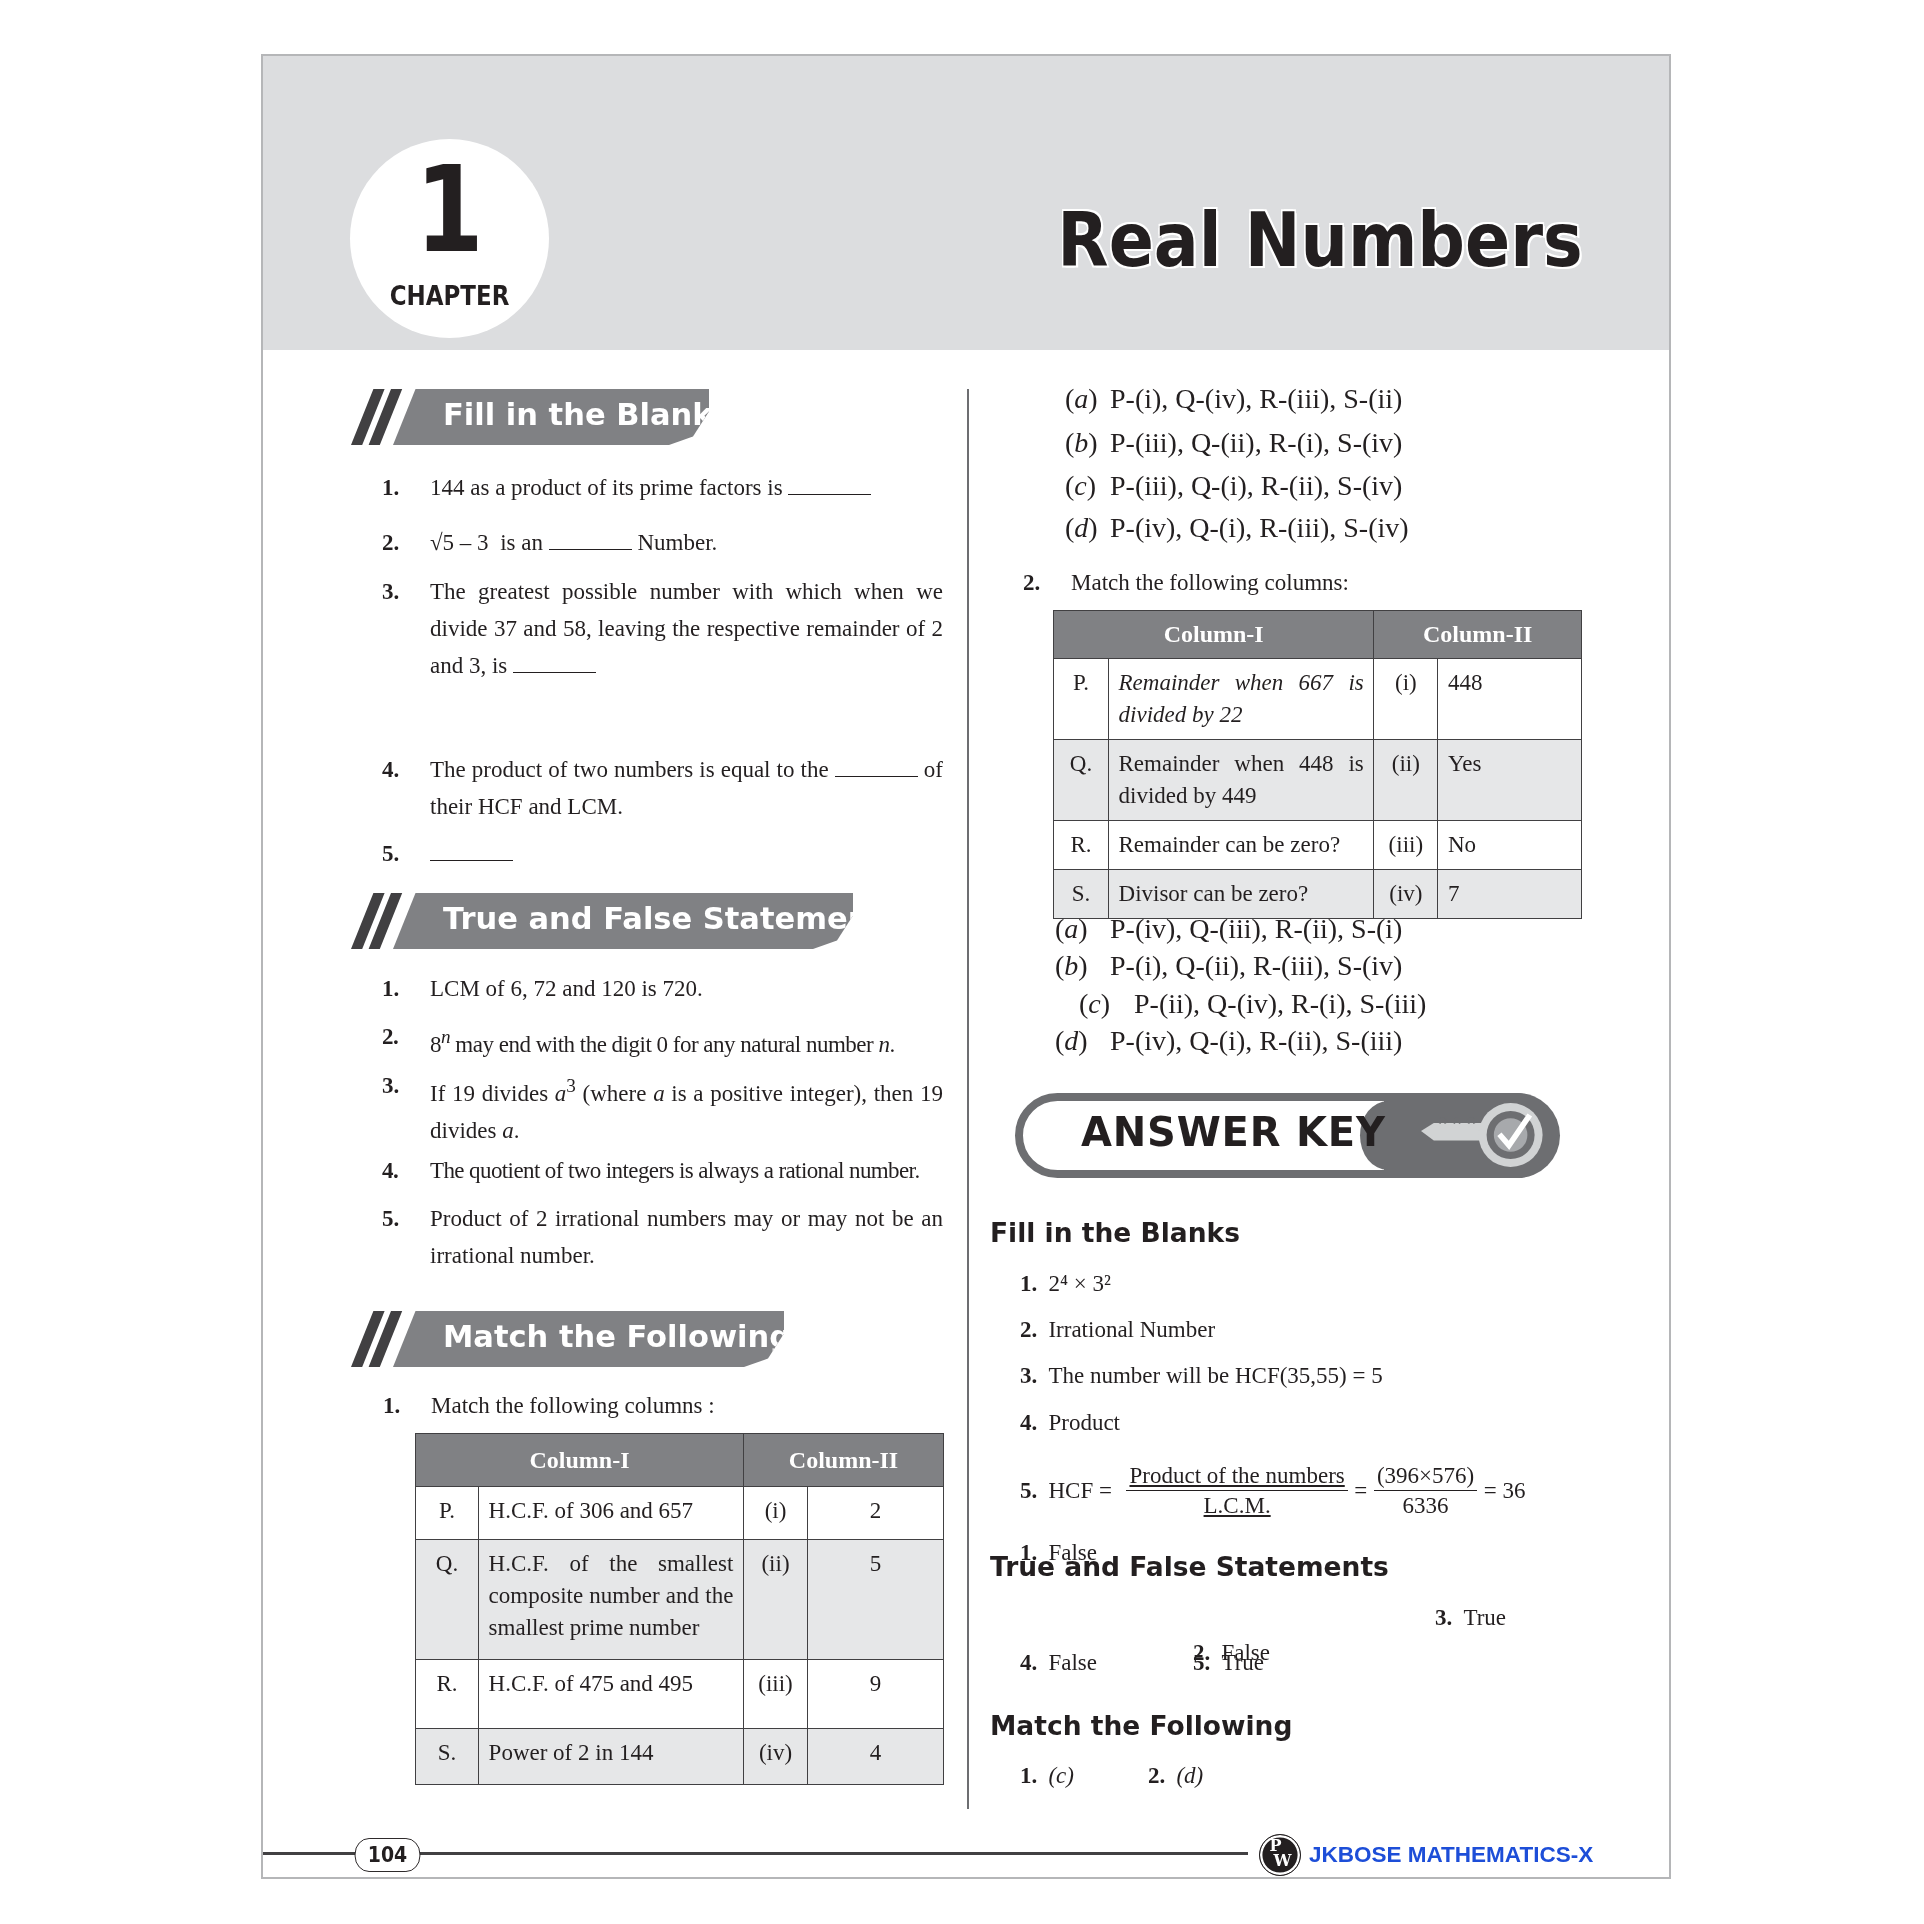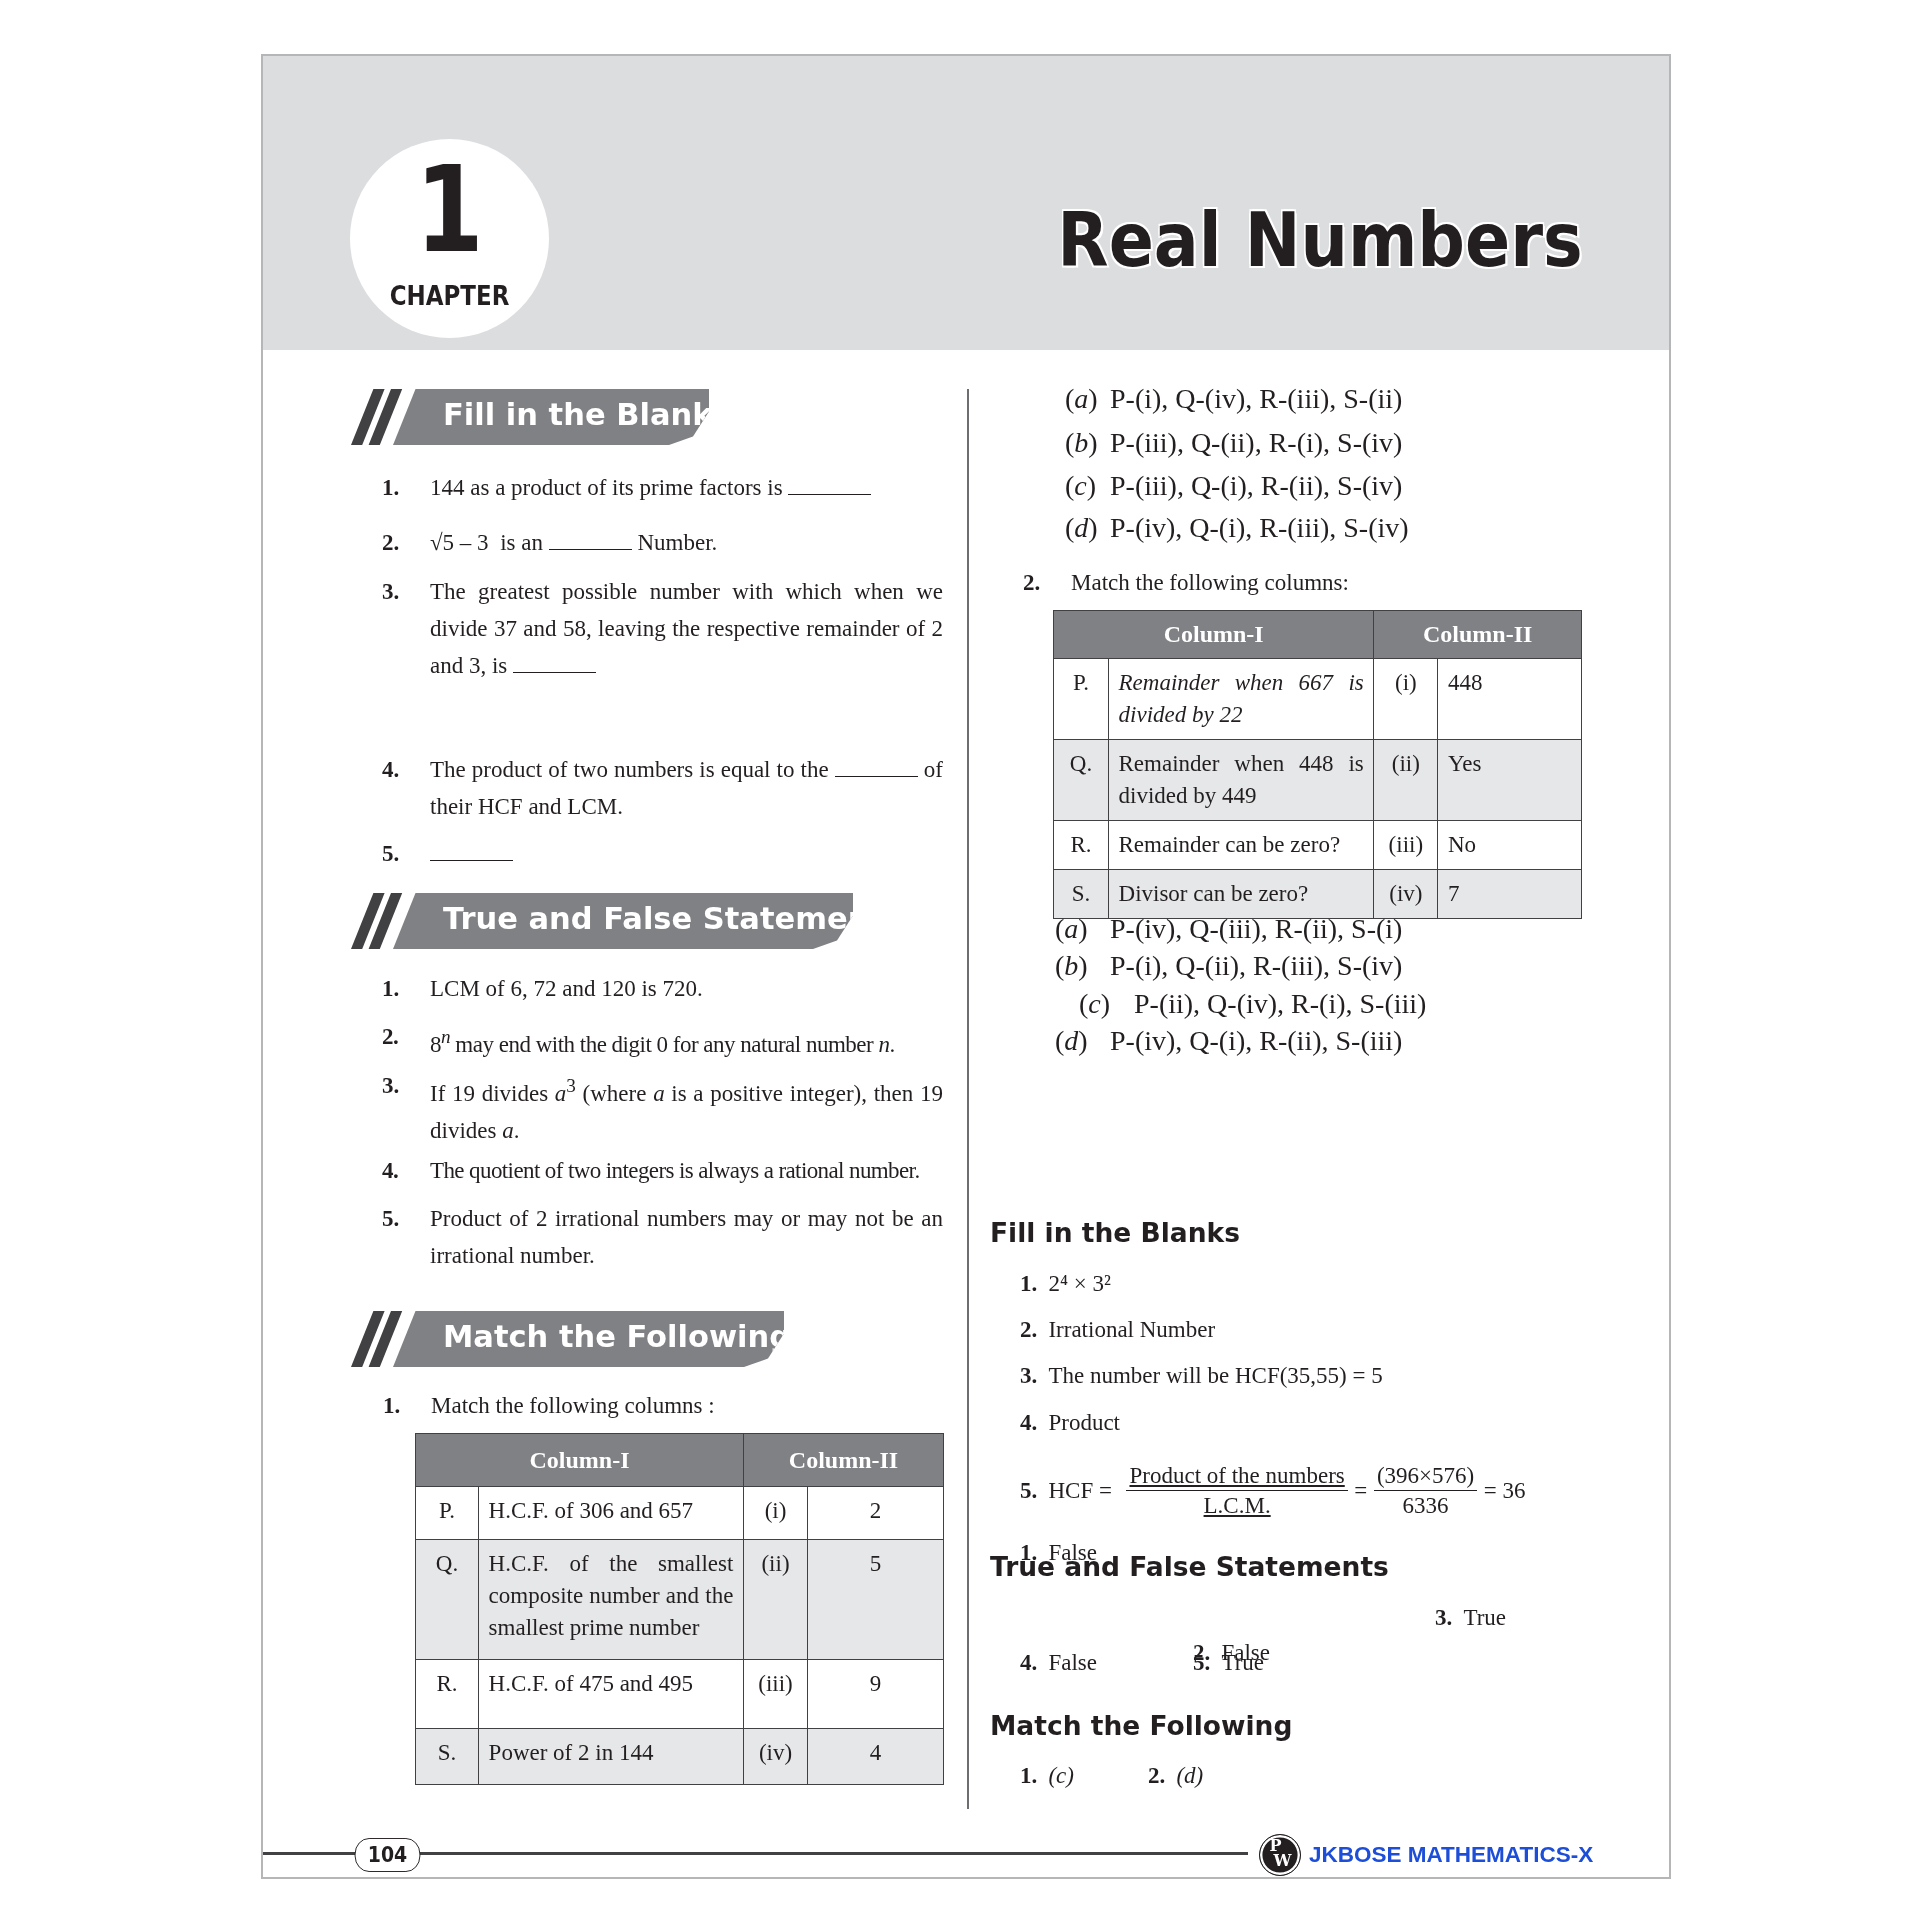--- a/index.html
+++ b/index.html
@@ -269,20 +269,33 @@
   <div class="opt" style="left:792px; top:894px;">
     <span class="lbl" style="width:55px;">(<i>b</i>)</span><span>P-(i), Q-(ii), R-(iii), S-(iv)</span>
   </div>
   <div class="opt" style="left:800px; top:932px;margin-left:16px;">
     <span class="lbl" style="width:55px;">(<i>c</i>)</span><span>P-(ii), Q-(iv), R-(i), S-(iii)</span>
   </div>
   <div class="opt" style="left:792px; top:969px;">
     <span class="lbl" style="width:55px;">(<i>d</i>)</span><span>P-(iv), Q-(i), R-(ii), S-(iii)</span>
   </div>
 
+  <div class="answer-key" style="left:752px; top:1037px;">
+    <div class="ak-pill"></div>
+    <div class="ak-dark"></div>
+    <div class="ak-label">ANSWER KEY</div>
+    <svg class="ak-icon" viewBox="0 0 200 90">
+      <path d="M40 40 L56 30 L150 30 L150 52 L56 52 Z" fill="#d1d3d4"></path>
+      <path d="M62 30 q5 -9 10 0 M80 30 q5 -9 10 0 M98 30 q5 -9 10 0" stroke="#6d6e71" stroke-width="5" fill="none"></path>
+      <circle cx="152" cy="45" r="40" fill="#d1d3d4"></circle>
+      <circle cx="152" cy="45" r="30" fill="#6d6e71"></circle>
+      <circle cx="152" cy="45" r="21" fill="#a7a9ac"></circle>
+      <path d="M138 44 L150 58 L176 20" stroke="#fff" stroke-width="7" fill="none"></path>
+    </svg>
+  </div>
 
   <div class="ak-head" style="left:727px; top:1161px;">Fill in the Blanks</div>
   <div class="ans" style="left:757px; top:1212px;">
     <b>1.</b><span>2⁴ × 3²</span>
   </div>
   <div class="ans" style="left:757px; top:1258px;">
     <b>2.</b><span>Irrational Number</span>
   </div>
   <div class="ans" style="left:757px; top:1304px;">
     <b>3.</b><span>The number will be HCF(35,55) = 5</span>

